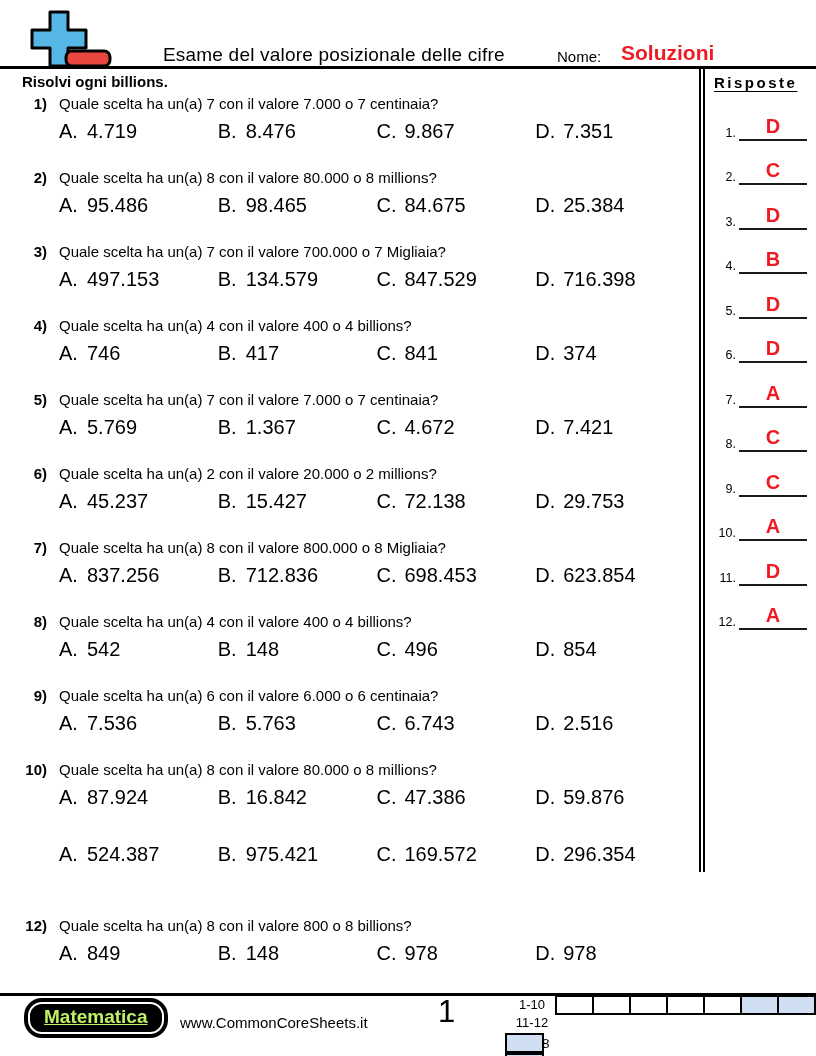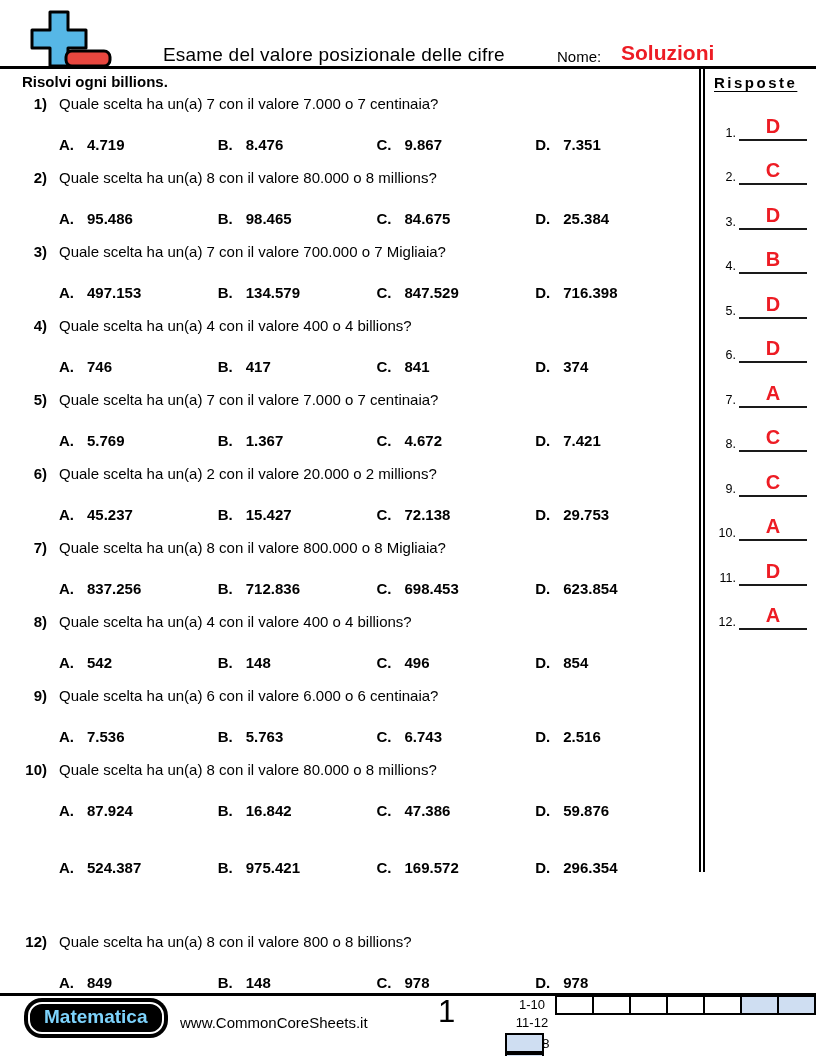--- a/index.html
+++ b/index.html
@@ -18,42 +18,42 @@
   .nome-value { position: absolute; left: 621px; top: 41px; font-size: 21px; font-weight: bold; color: var(--red); }
   .header-rule { position: absolute; left: 0; top: 66px; width: 816px; height: 3px; background: #000; }
   .instruction { position: absolute; left: 22px; top: 73px; font-size: 15px; font-weight: bold; }
 
   
   .questions { position: absolute; left: 22px; top: 95px; width: 672px; }
   .question { height: 74px; }
   .q-line { display: flex; font-size: 15px; }
   .q-num { flex: 0 0 25px; text-align: right; font-weight: bold; margin-right: 12px; white-space: nowrap; }
   .q-text { white-space: nowrap; }
-  .q-options { display: flex; margin-left: 37px; margin-top: 24px; font-size: 15px; font-weight: bold; }
+  .q-options { display: flex; margin-left: 37px; margin-top: 8px; font-size: 20px; }
   .opt { width: 160px; white-space: nowrap; }
   .opt-letter { display: inline-block; width: 28px; }
 
   
   .sidebar { position: absolute; left: 699px; top: 66px; width: 117px; height: 806px; border-left: 6px double #000; }
   .risposte {
     margin: 8px 0 0 9px; font-size: 15px; font-weight: bold;
     letter-spacing: 2.5px; text-decoration: underline; text-underline-offset: 3px;
   }
   .ans-list { position: absolute; top: 30px; left: 7px; right: 4px; }
   .ans-row { display: flex; align-items: flex-end; height: 44.5px; }
   .ans-num { width: 24px; font-size: 12.5px; text-align: right; margin-right: 3px; line-height: 1.1; }
   .ans-slot { width: 68px; border-bottom: 2.5px solid #1a1a1a; text-align: center; }
   .ans-letter { display: inline-block; font-size: 20px; font-weight: bold; color: var(--red); line-height: 1; padding-bottom: 3px; }
 
   
   .footer-rule { position: absolute; left: 0; top: 993px; width: 816px; height: 3px; background: #000; }
   .brand { position: absolute; left: 24px; top: 998px; background: #000; border-radius: 18px; padding: 4px; }
   .brand-inner {
     display: block; border: 2.5px solid #fff; border-radius: 14px;
-    padding: 2px 14px 4px 14px; color: #7dd3fc; font-weight: bold; font-size: 19px; white-space: nowrap;
+    padding: 2px 14px 4px 14px; color: #bef264; font-weight: bold; font-size: 19px; white-space: nowrap; text-decoration: underline;
   }
   .website { position: absolute; left: 180px; top: 1014px; font-size: 15px; }
   .page-num { position: absolute; left: 438px; top: 994px; font-size: 31px; font-weight: 400; }
   .score { position: absolute; left: 507px; top: 995px; }
   .score-row { display: flex; }
   .score-row + .score-row { margin-top: -2px; flex-direction: column; }
   .score-label { width: 50px; text-align: center; font-size: 13px; line-height: 20px; white-space: nowrap; }
   .score-cell {
     width: 25px; height: 20px; border: 2px solid #000; margin-left: -2px;
     text-align: center; font-size: 13.5px; line-height: 17px; background: #fff; padding-left: 35px;

